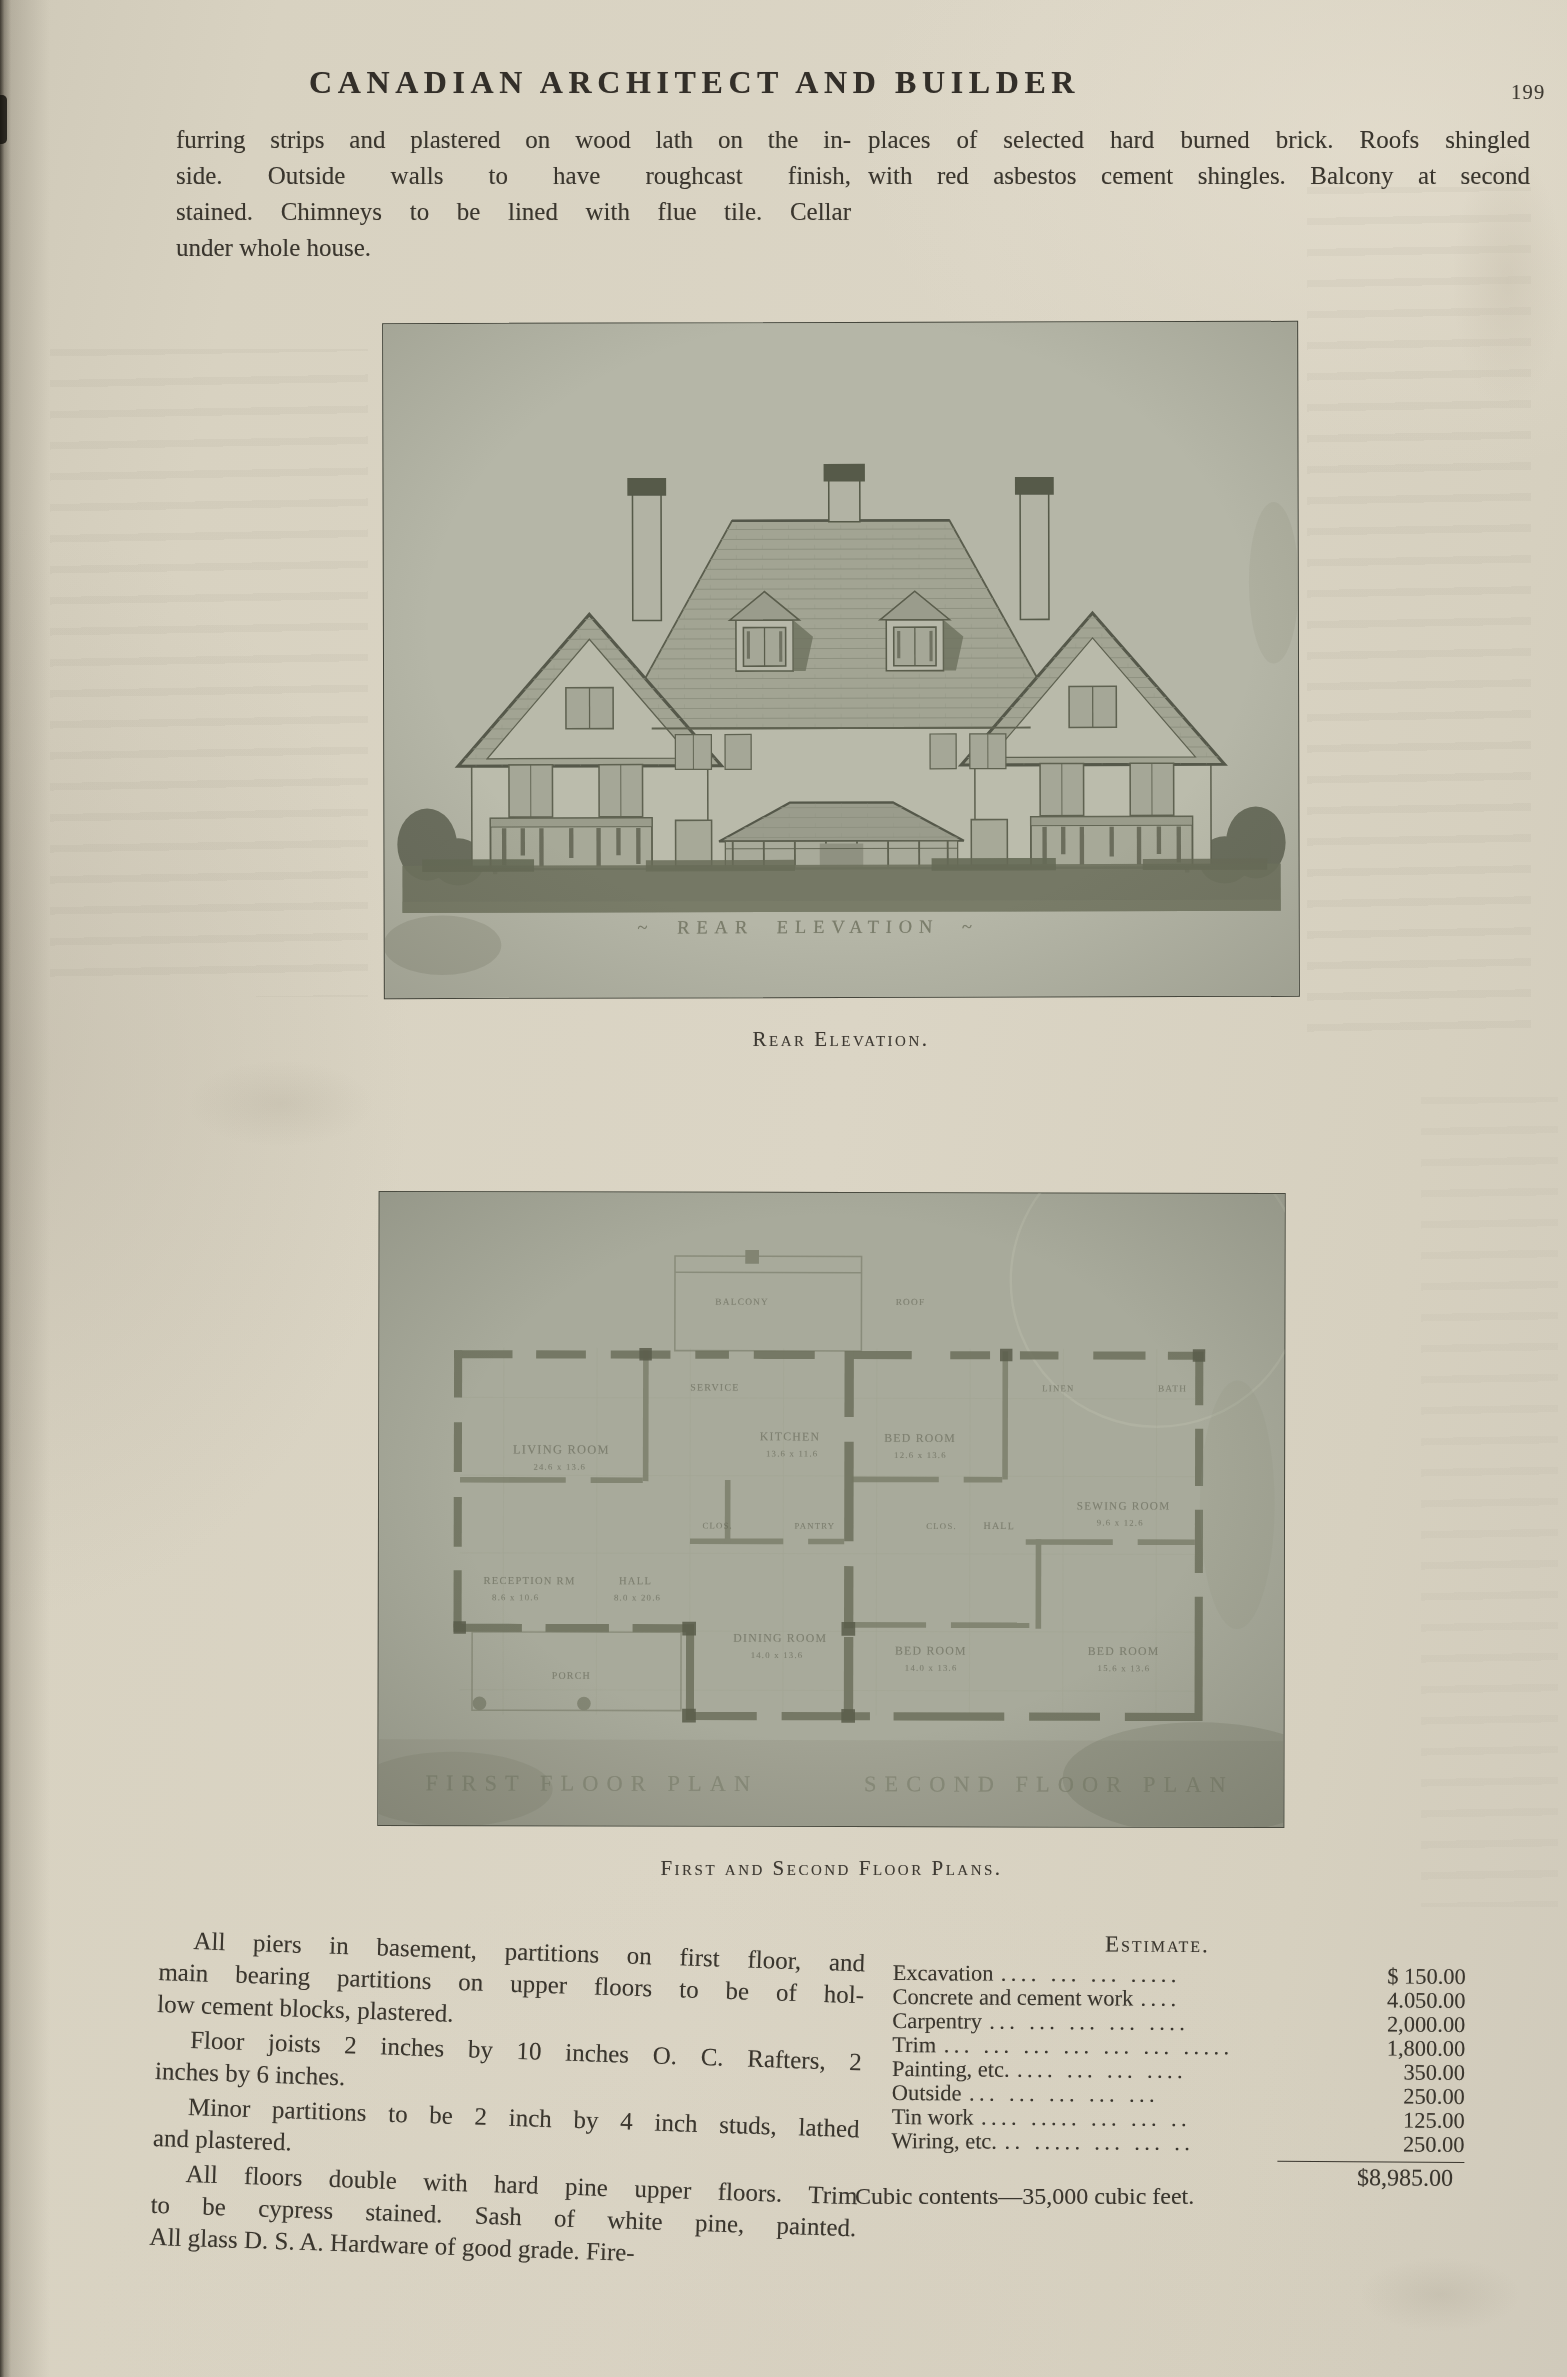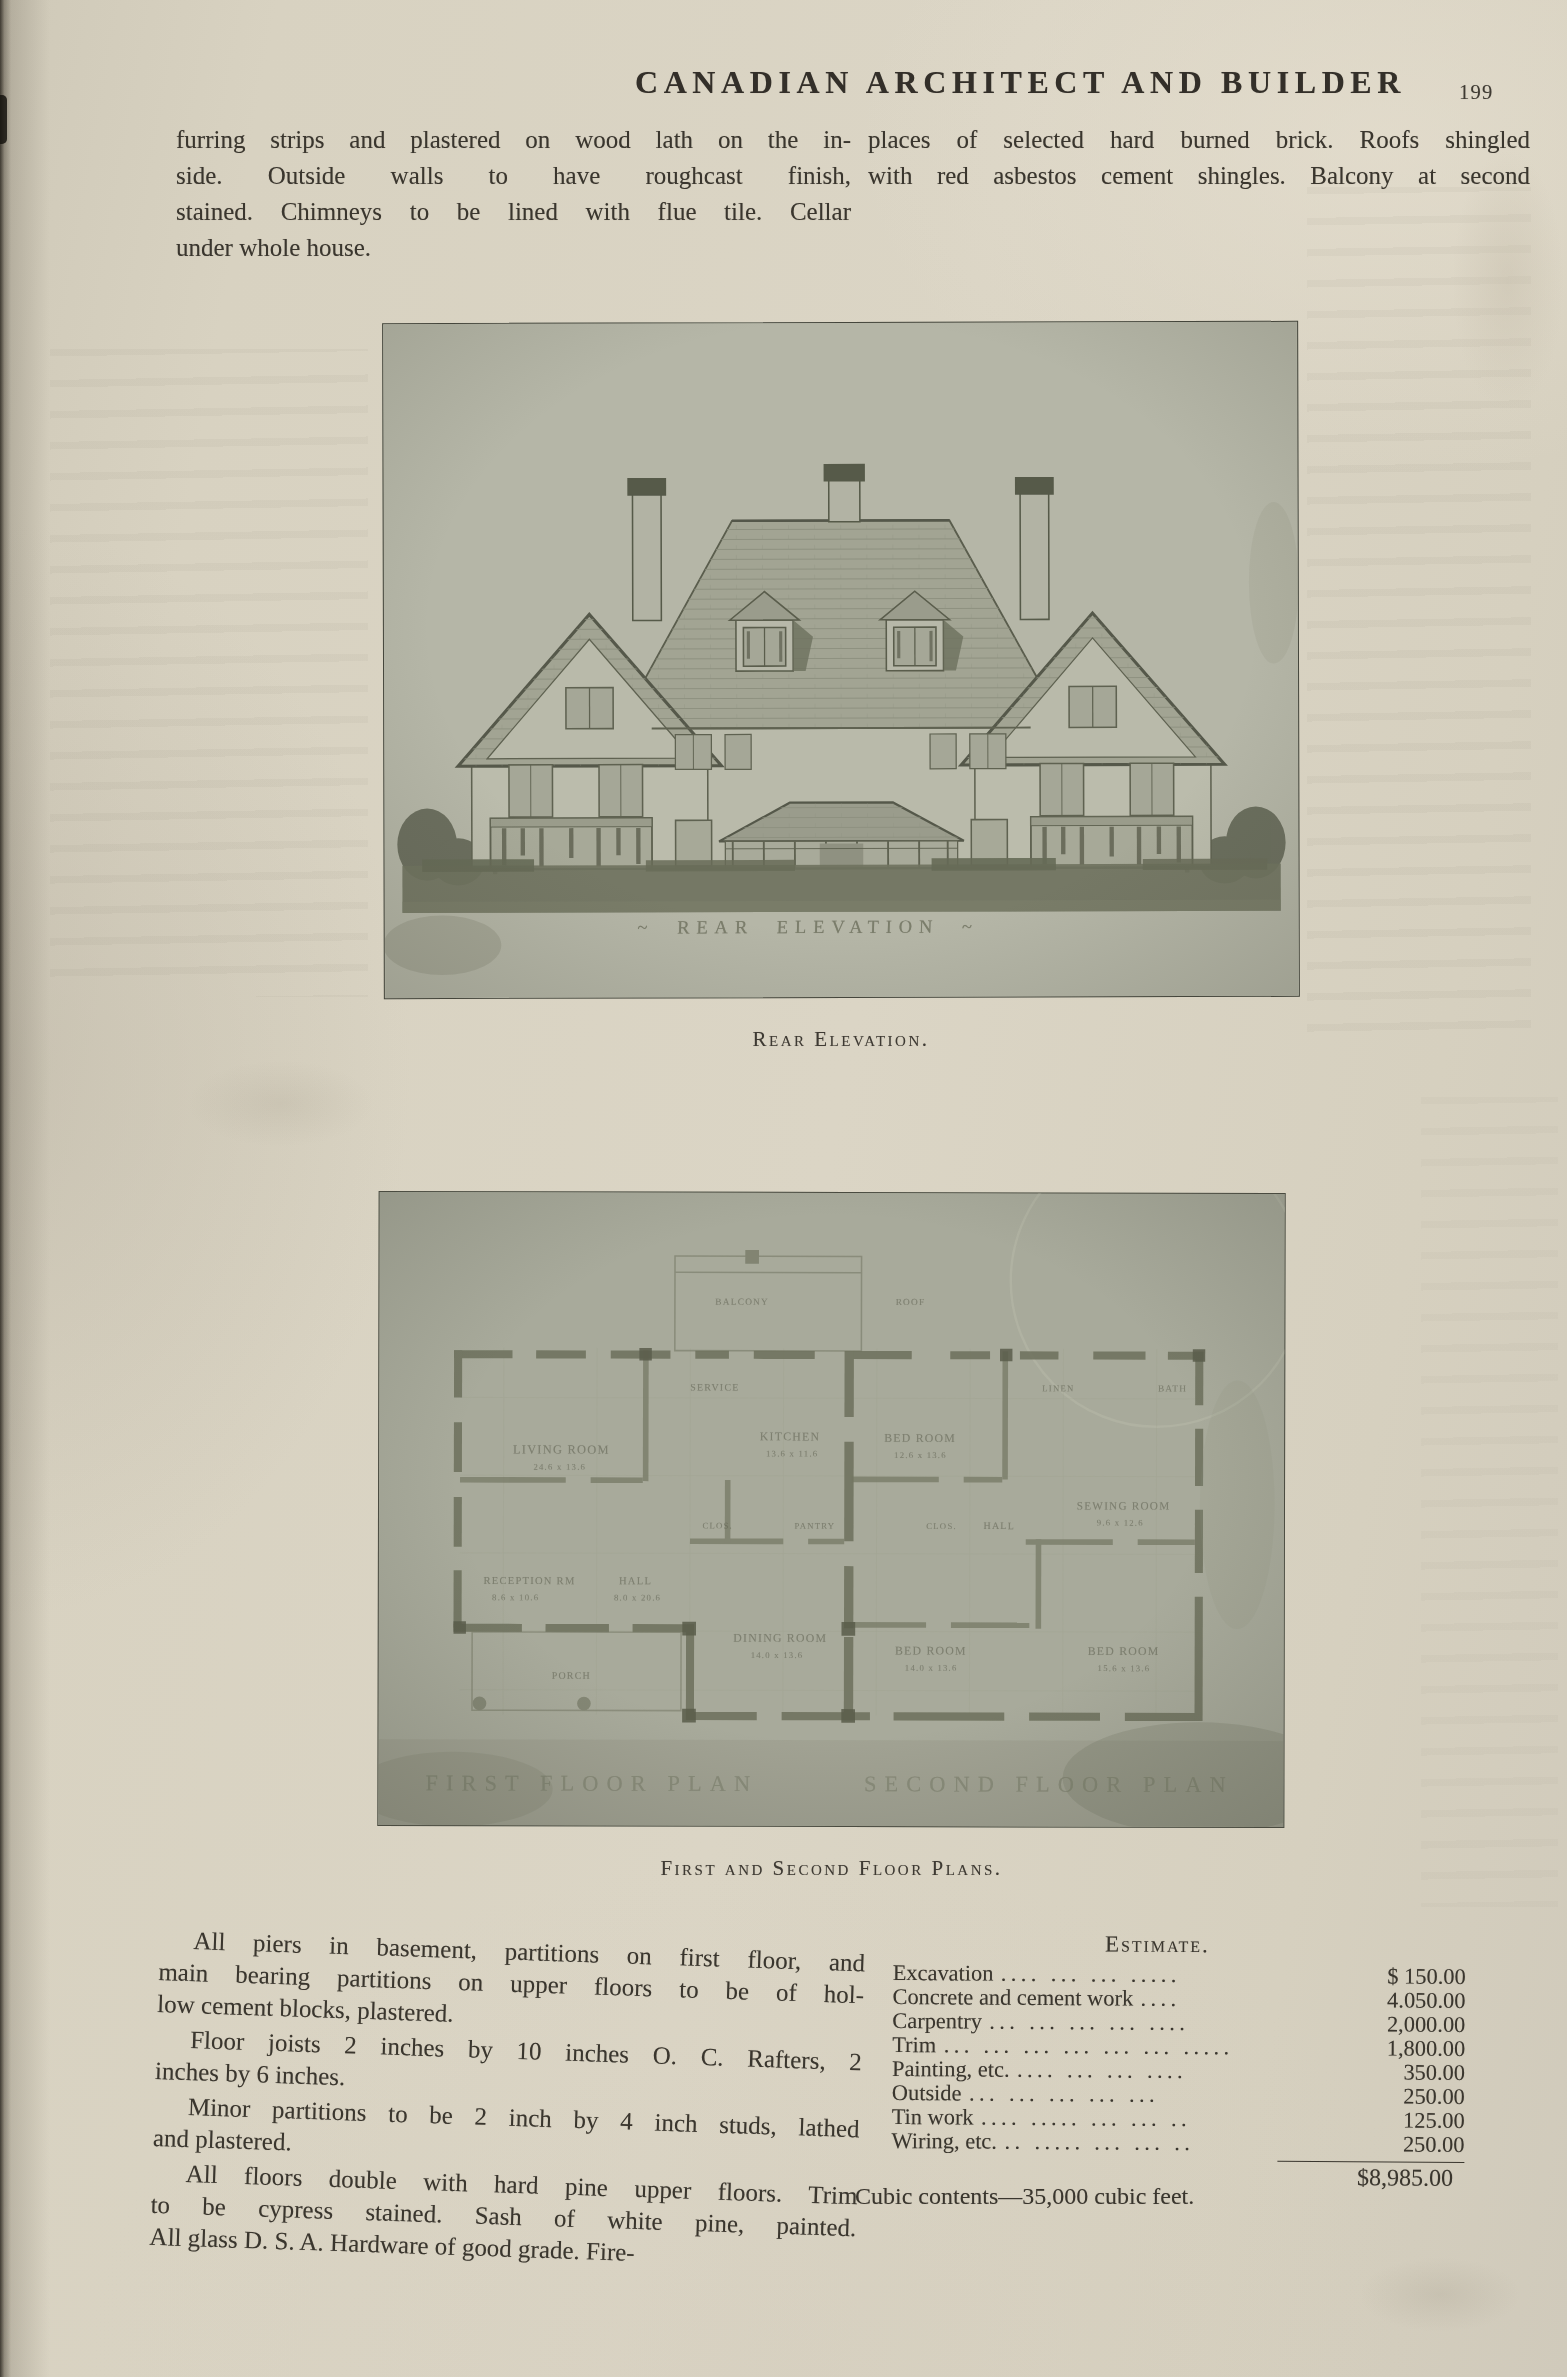--- a/index.html
+++ b/index.html
@@ -16,23 +16,23 @@
   .edge-l{position:absolute;left:0;top:0;width:11.2px;height:100%;
     background:linear-gradient(90deg,rgba(28,25,20,.85),rgba(70,64,53,.35) 40%,rgba(0,0,0,0));}
   .shade-l{position:absolute;left:0;top:0;width:50px;height:100%;
     background:linear-gradient(90deg,rgba(84,77,64,.28),rgba(84,77,64,0));}
   .nick{position:absolute;left:0;top:95px;width:6.9px;height:49px;background:#16140f;border-radius:0 5px 5px 0;opacity:.85;}
   .ghost{position:absolute;background:repeating-linear-gradient(179deg,rgba(104,98,82,.05) 0 7.5px,rgba(104,98,82,0) 7.5px 31px);}
   .g1{left:1307px;top:187px;width:224px;height:860px;}
   .g2{left:50px;top:349px;width:318px;height:648px;}
   .g3{left:1421px;top:1097px;width:137px;height:810px;opacity:.7;}
 
-  .header-title{position:absolute;top:64px;left:309px;width:1097px;text-align:right;
+  .header-title{position:absolute;top:64px;left:309px;width:1097px;text-align:left;
     font-size:32px;font-weight:700;letter-spacing:5.6px;color:#332f29;white-space:nowrap;}
-  .page-num{position:absolute;top:81px;left:1459px;font-size:20.6px;letter-spacing:1.2px;color:#3f3b33;}
+  .page-num{position:absolute;top:81px;left:1511px;font-size:20.6px;letter-spacing:1.2px;color:#3f3b33;}
 
   .col{position:absolute;font-size:25px;line-height:36px;}
   .col-tl{top:122px;left:176px;width:675px;}
   .col-tr{top:122px;left:868px;width:662px;}
   .jl{text-align:justify;text-align-last:justify;}
   .jl-end{text-align:left;}
 
   .fig{position:absolute;box-sizing:border-box;}
   .fig1{left:383px;top:322px;width:916px;height:676px;border:1.9px solid #45463c;background:#b5b6a7;transform:rotate(-0.15deg);}
   .fig2{left:378px;top:1192px;width:907px;height:635px;border:1.9px solid #4a4b40;background:#a8aa9b;transform:rotate(0.12deg);}

